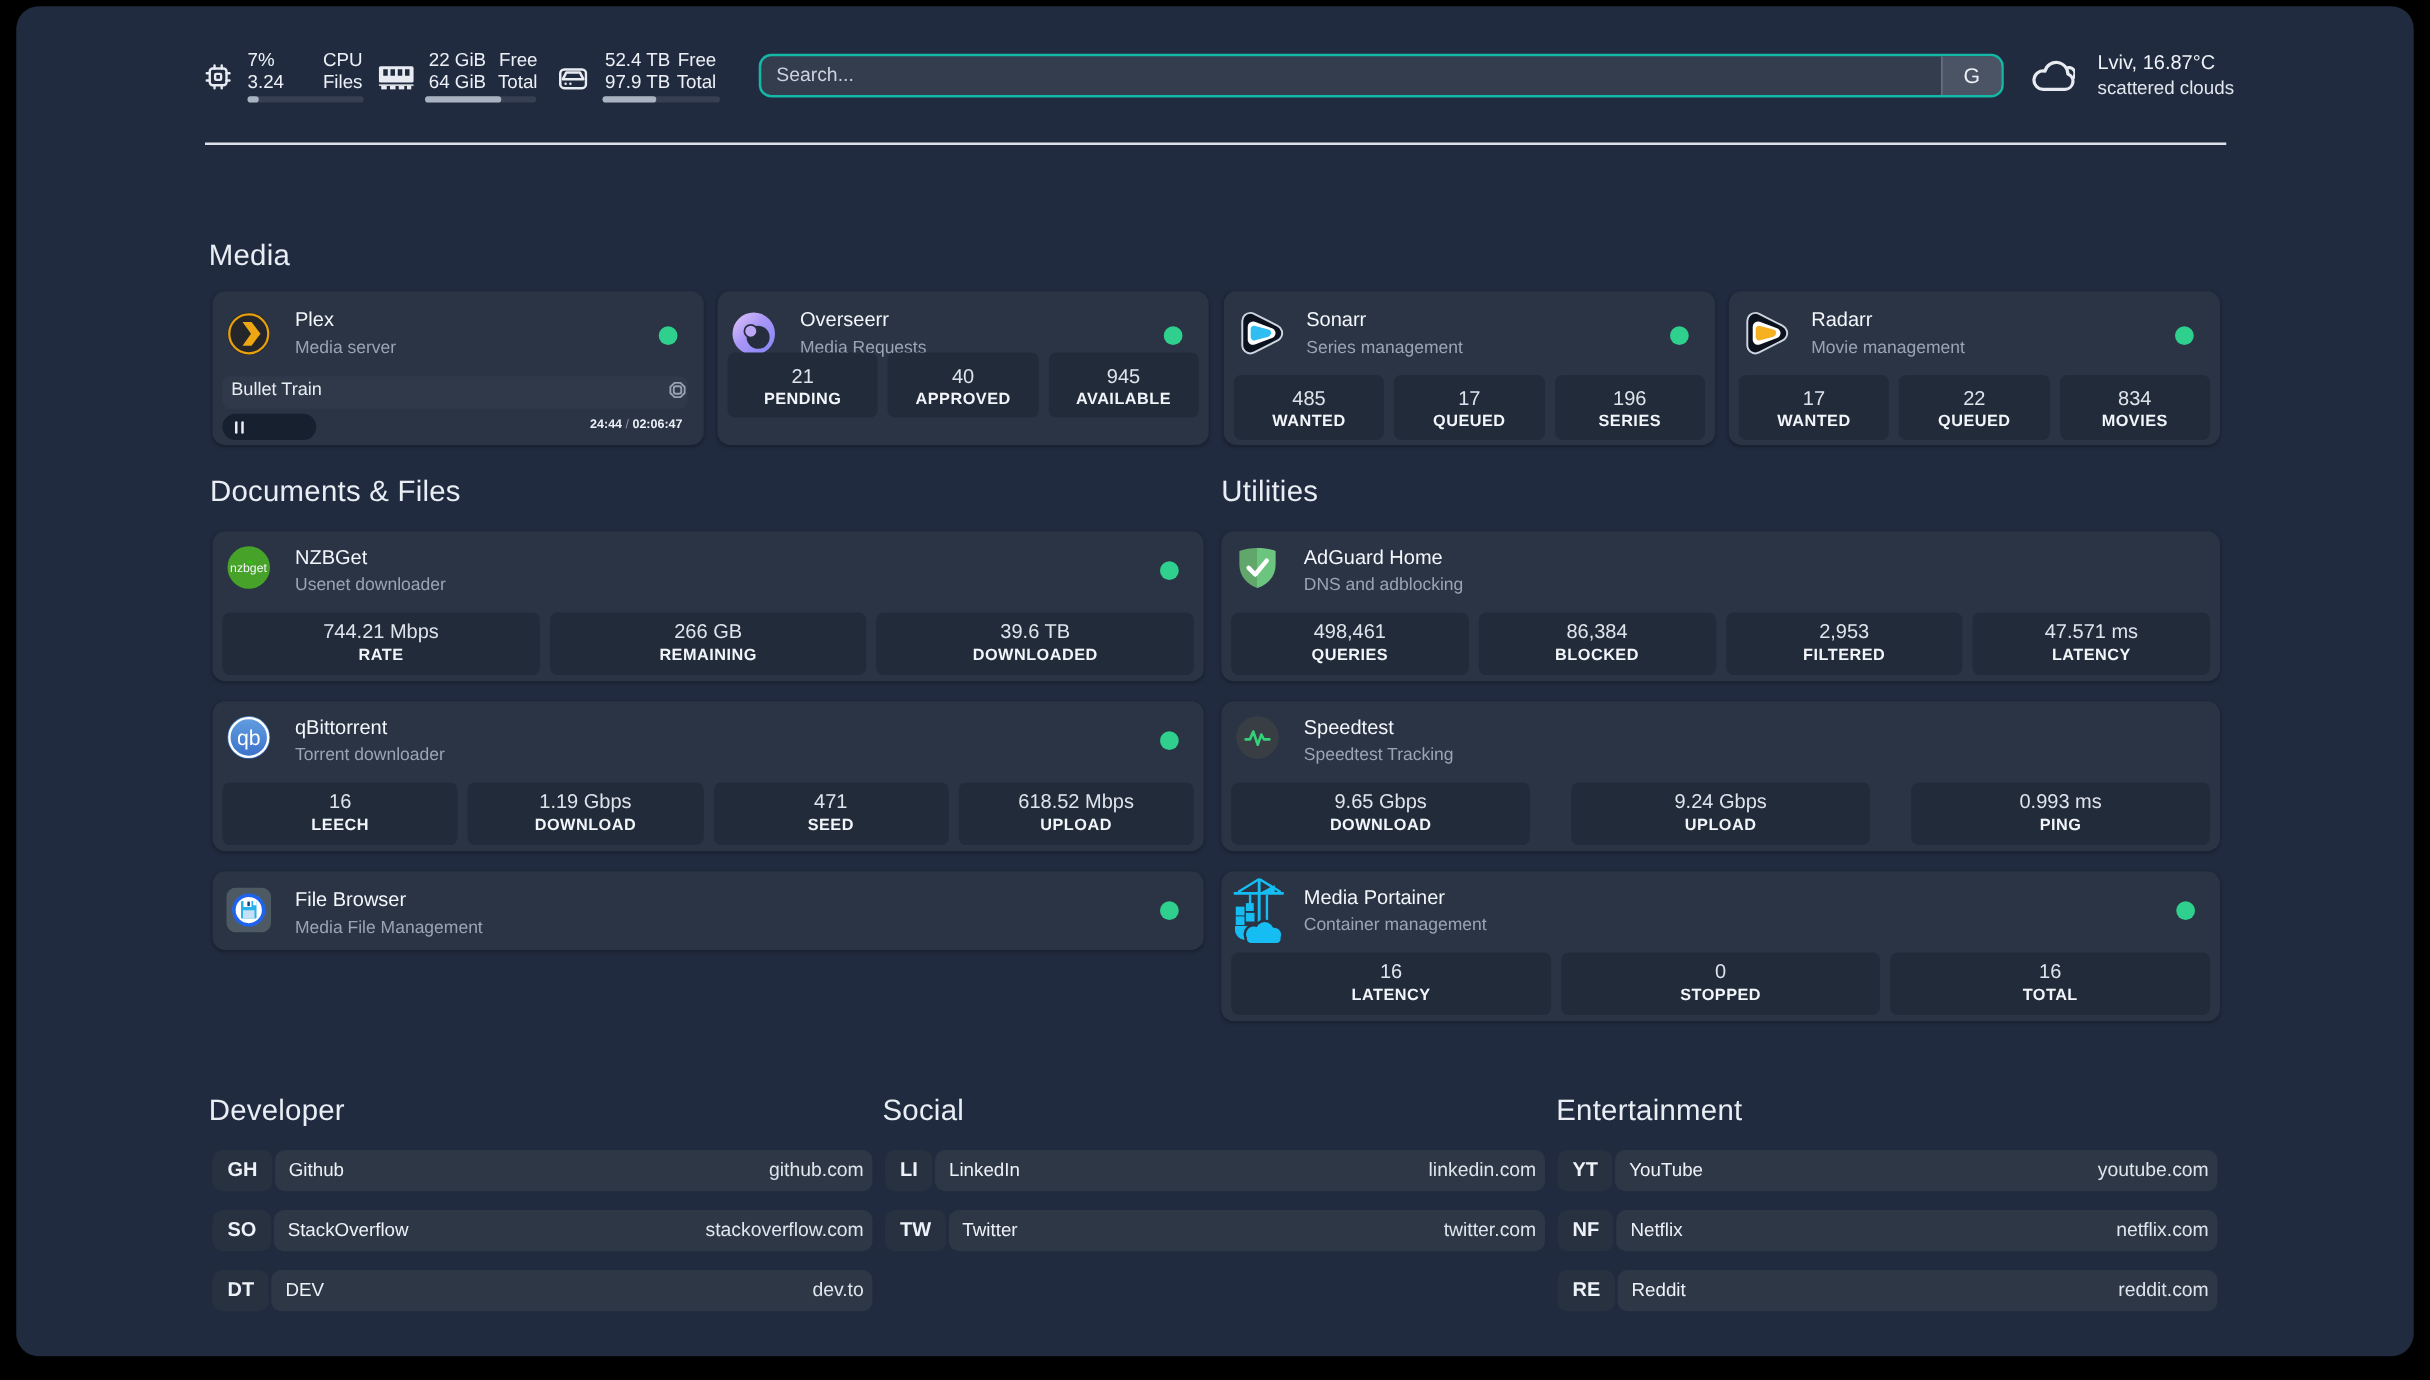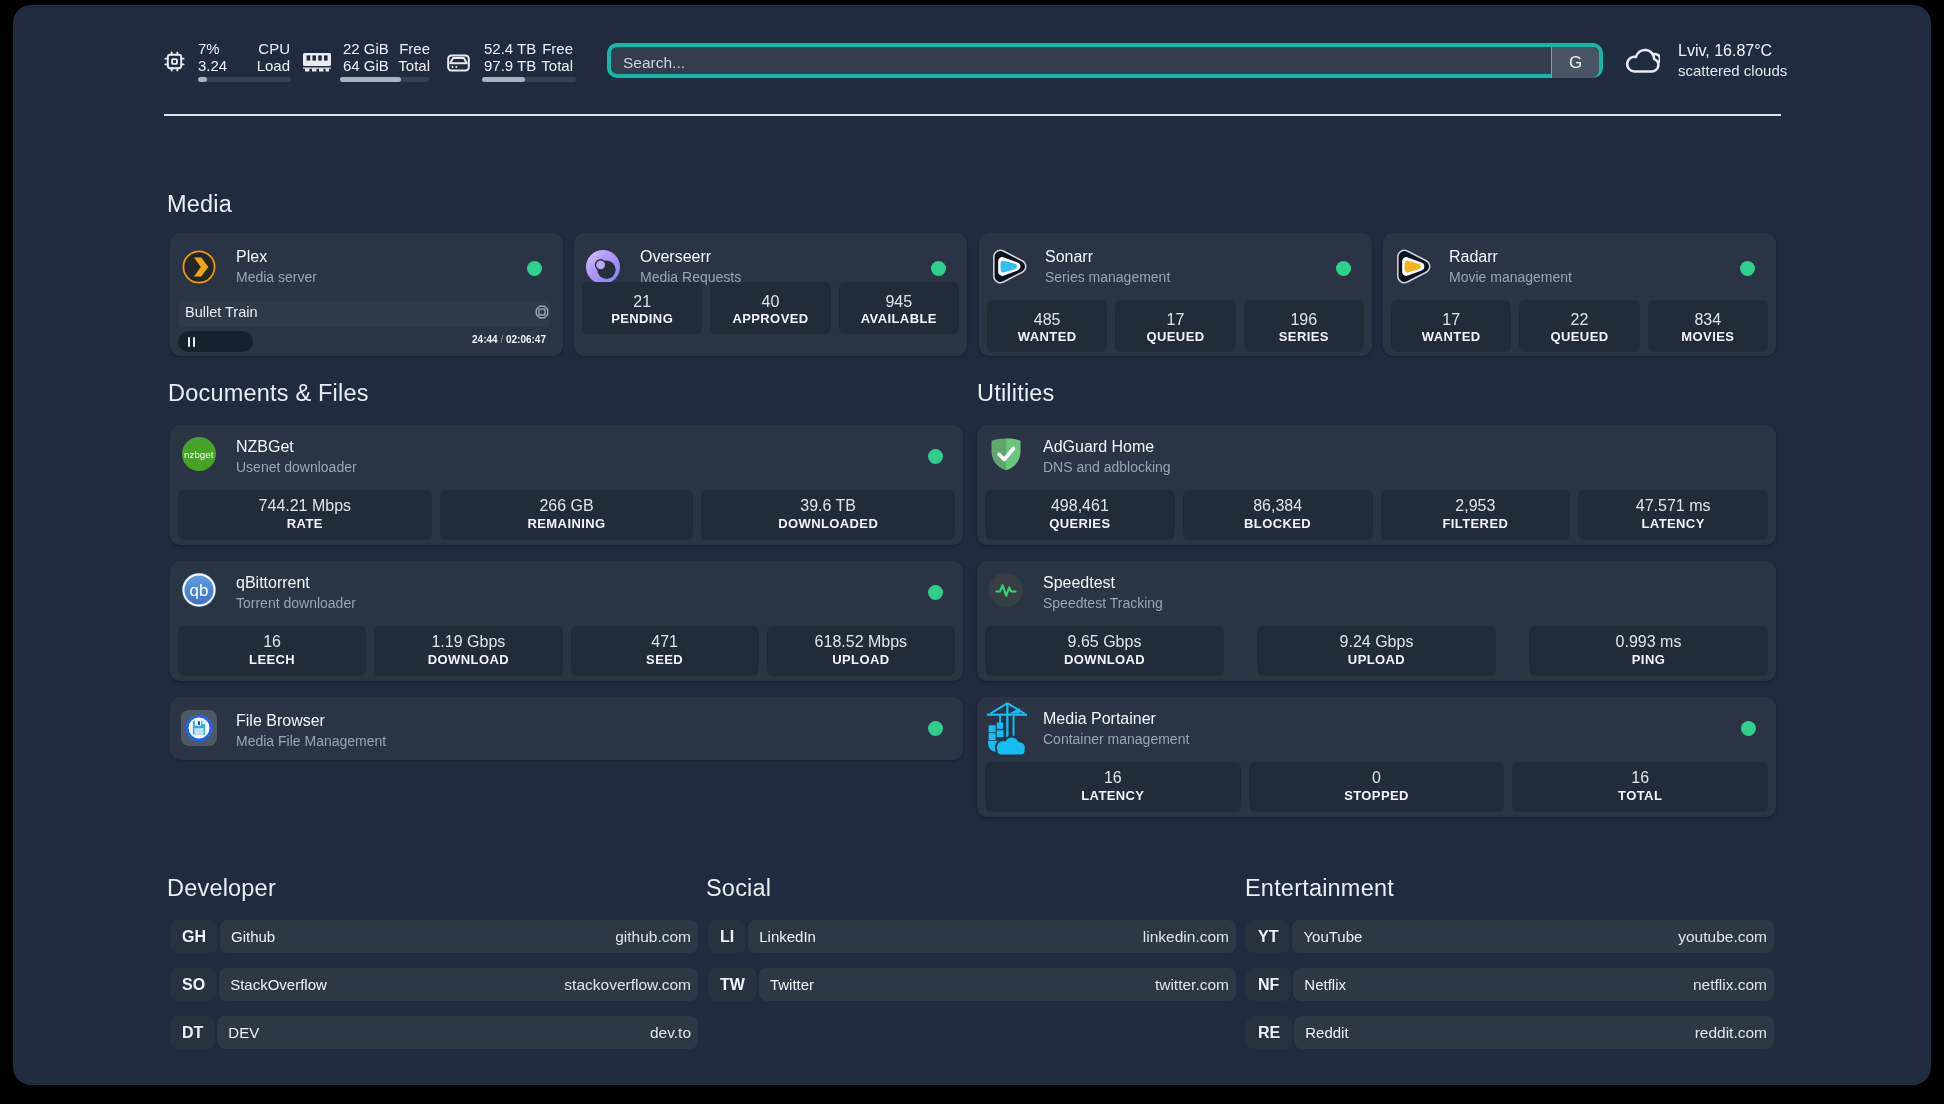--- a/index.html
+++ b/index.html
@@ -36,21 +36,21 @@
       <rect x="9.5" y="9.5" width="5" height="5" rx="1"></rect>
       <path d="M9 5V2.5M15 5V2.5M9 21.5V19M15 21.5V19M5 9H2.5M5 15H2.5M21.5 9H19M21.5 15H19"></path>
     </svg>
 <div class="res" style="left:198px;top:41px;width:92px;">
   <div class="resrow">
         <span>7%</span>
         <span>CPU</span>
       </div>
   <div class="resrow">
         <span>3.24</span>
-        <span>Load</span>
+        <span>Files</span>
       </div>
 </div>
 <div class="bar" style="left:198px;top:77px;width:93px;">
       <i style="width:9px"></i>
     </div>
 <svg class="abs" style="left:303px;top:52px" width="28" height="20" viewBox="0 0 28 20">
       <rect x="0" y="1" width="28" height="13" rx="1.5" fill="#e8ecf2"></rect>
       <rect x="3.6" y="3.4" width="3.6" height="5.2" fill="#212b3f"></rect>
       <rect x="9.4" y="3.4" width="3.6" height="5.2" fill="#212b3f"></rect>
       <rect x="15.2" y="3.4" width="3.6" height="5.2" fill="#212b3f"></rect>
@@ -85,21 +85,21 @@
         <span>Free</span>
       </div>
   <div class="resrow">
         <span>97.9 TB</span>
         <span>Total</span>
       </div>
 </div>
 <div class="bar" style="left:482px;top:77px;width:94px;">
       <i style="width:43px"></i>
     </div>
-<div class="abs" style="left:607px;top:43px;width:996px;height:35px;border:4px solid #14b8a6;border-radius:10px;background:#333d4e;">
+<div class="abs" style="left:607px;top:43px;width:996px;height:35px;border:2px solid #14b8a6;border-radius:10px;background:#333d4e;">
   <div class="abs" style="left:12px;top:0;line-height:31px;font-size:15.5px;color:#ccd3dd;">Search...</div>
   <div class="abs" style="right:0;top:0;width:48px;height:31px;background:#4a5464;border-left:1.5px solid #8e97a5;border-radius:0 8px 8px 0;text-align:center;line-height:31px;font-size:17px;color:#eef2f8;">G</div>
 </div>
 <svg class="abs" style="left:1624px;top:44px" width="36" height="30" viewBox="0 0 24 20" fill="none" stroke="#e8ecf2" stroke-width="1.7" stroke-linecap="round" stroke-linejoin="round">
       <path d="M17.8 8.8a3.2 3.2 0 0 1 6.2 1.1c0 1.1-.5 2-1.3 2.6"></path>
       <path d="M15.3 18.3H7a4.9 4.9 0 1 1 1-9.7A6.2 6.2 0 0 1 20.2 10.1a4.25 4.25 0 0 1-1.7 8.2 Z" fill="#212b3f"></path>
     </svg>
 <div class="abs" style="left:1678px;top:42px;font-size:16px;color:#eef2f8;">Lviv, 16.87°C</div>
 <div class="abs" style="left:1678px;top:62px;font-size:15px;color:#e2e7ee;">scattered clouds</div>
 <div class="abs" style="left:164px;top:114px;width:1617px;height:2px;background:rgba(238,242,248,.92);"></div>

